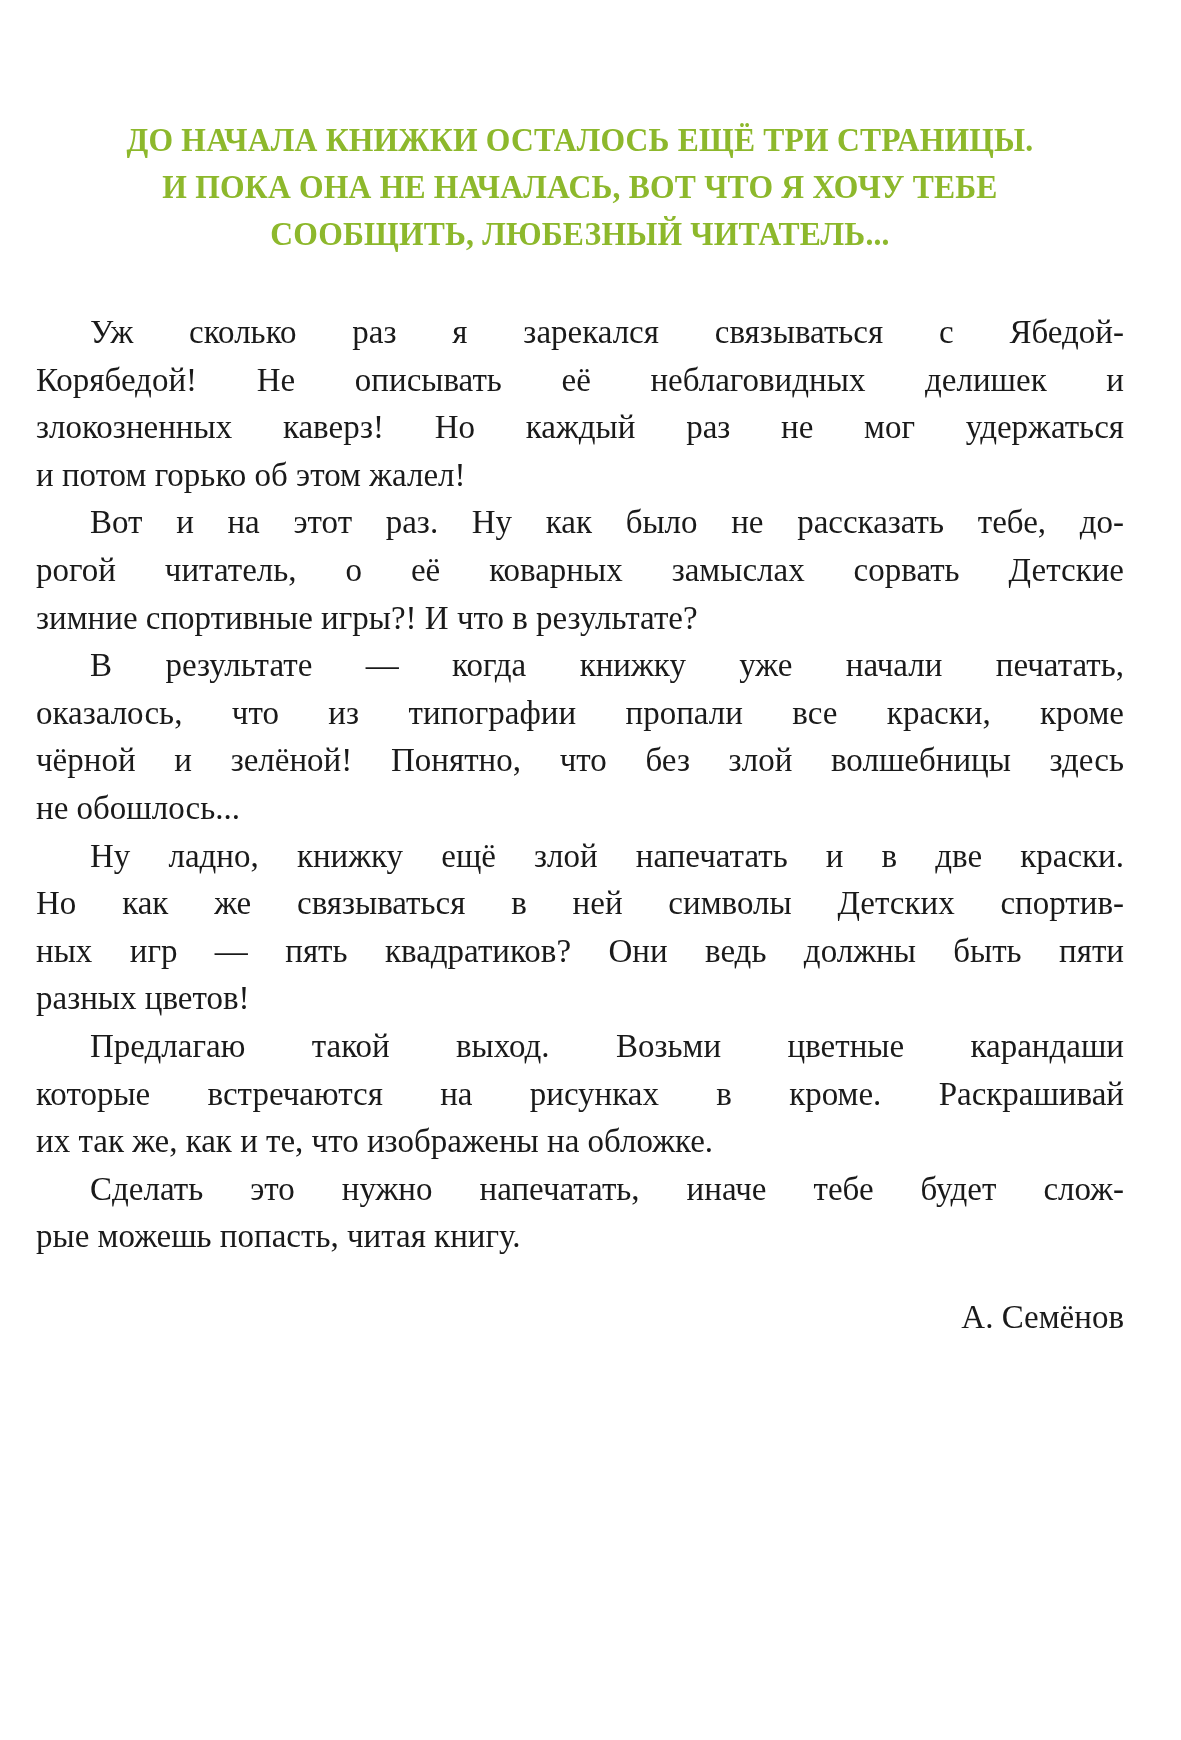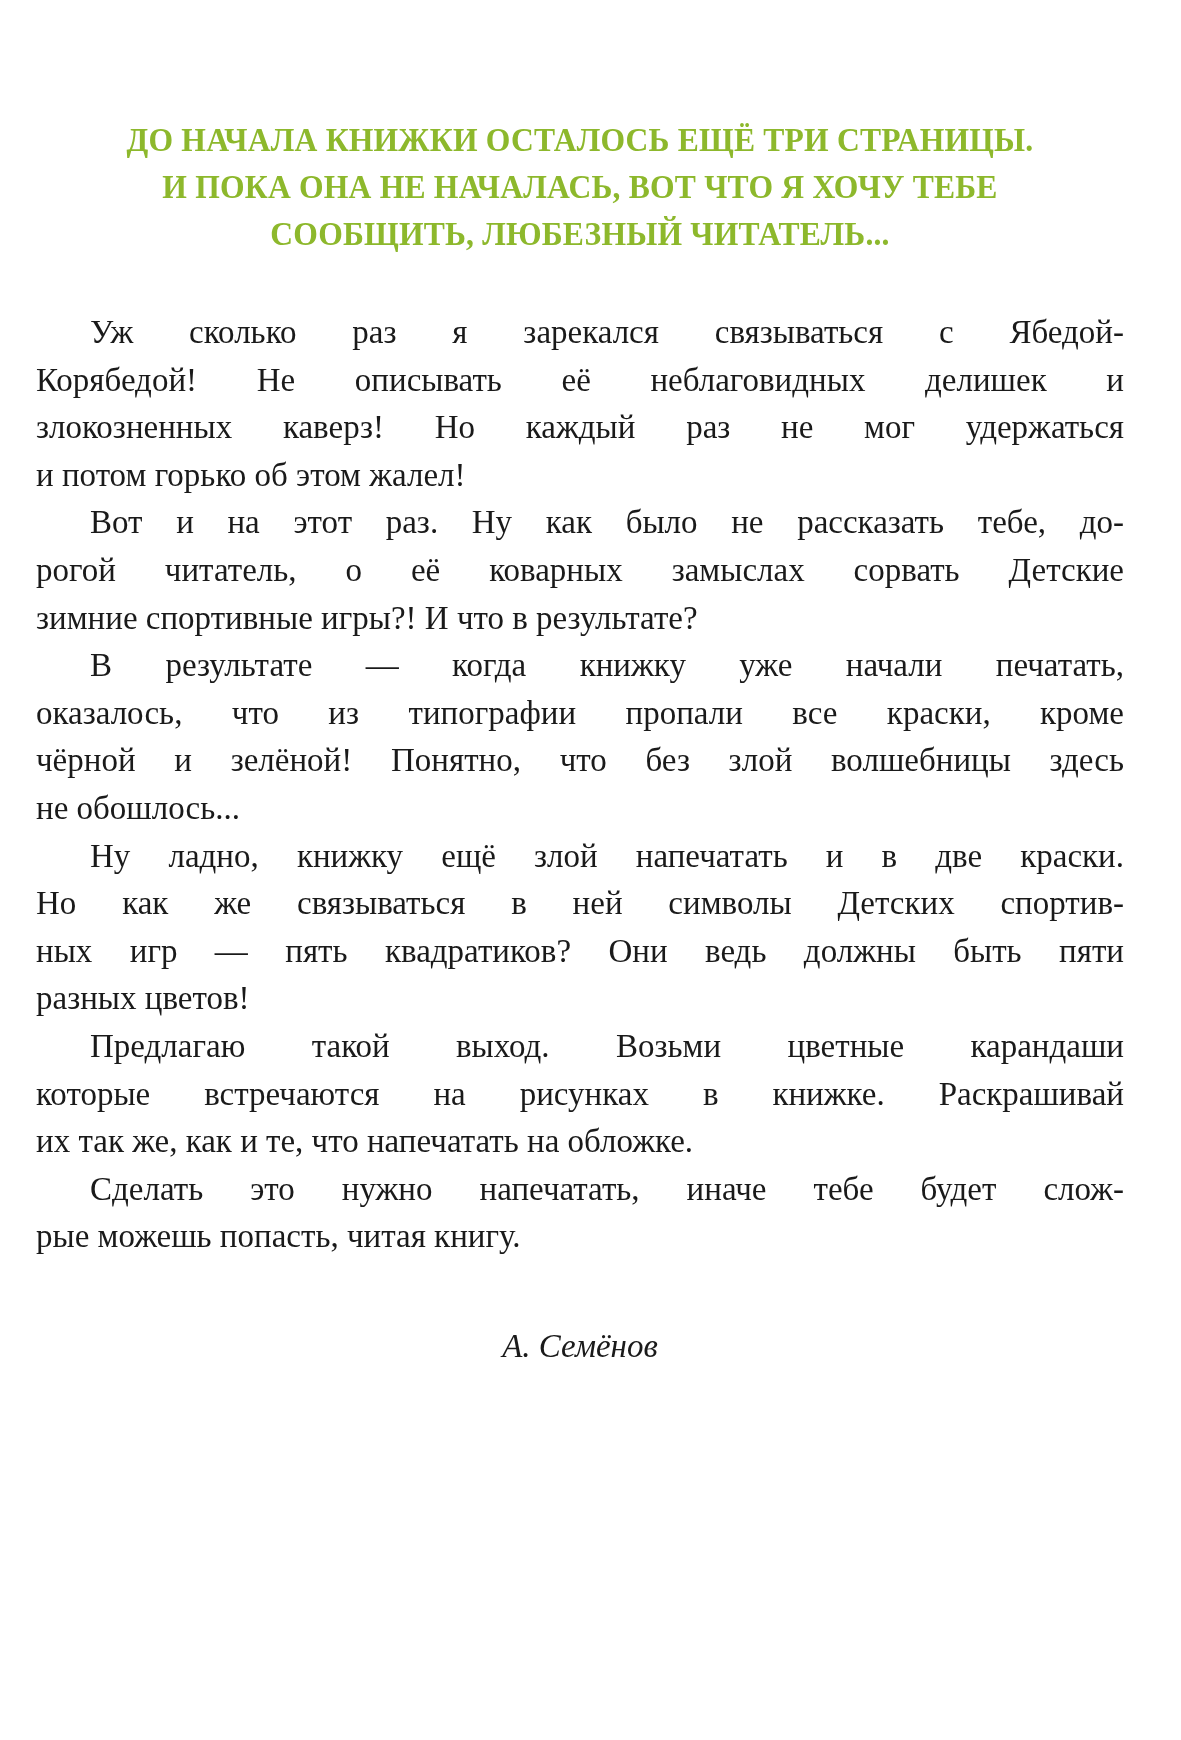--- a/index.html
+++ b/index.html
@@ -54,24 +54,23 @@
       text-align-last: justify;
       white-space: nowrap;
     }
     .para .line.first {
       text-indent: 54px;
     }
     .para .line.last {
       text-align-last: left;
     }
     .signature {
-      margin-top: 65px;
-      text-align: center;
+      margin-top: 36px;
+      text-align: right;
       font-family: "Liberation Serif", "DejaVu Serif", serif;
-      font-style: italic;
       font-size: 33px;
       line-height: 40px;
     }
   </style>
 </head>
 <body>
 
 <div class="page">
 
   <h1 class="heading">
@@ -104,22 +103,22 @@
 
     <p class="para">
       <span class="line first">Ну ладно, книжку ещё злой напечатать и в две краски.</span>
       <span class="line">Но как же связываться в ней символы Детских спортив-</span>
       <span class="line">ных игр — пять квадратиков? Они ведь должны быть пяти</span>
       <span class="line last">разных цветов!</span>
     </p>
 
     <p class="para">
       <span class="line first">Предлагаю такой выход. Возьми цветные карандаши</span>
-      <span class="line">которые встречаются на рисунках в книжке. Раскрашивай</span>
-      <span class="line last">их так же, как и те, что напечатать на обложке.</span>
+      <span class="line">которые встречаются на рисунках в кроме. Раскрашивай</span>
+      <span class="line last">их так же, как и те, что изображены на обложке.</span>
     </p>
 
     <p class="para">
       <span class="line first">Сделать это нужно напечатать, иначе тебе будет слож-</span>
       <span class="line last">рые можешь попасть, читая книгу.</span>
     </p>
 
   </div>
 
   <div class="signature">А. Семёнов</div>

